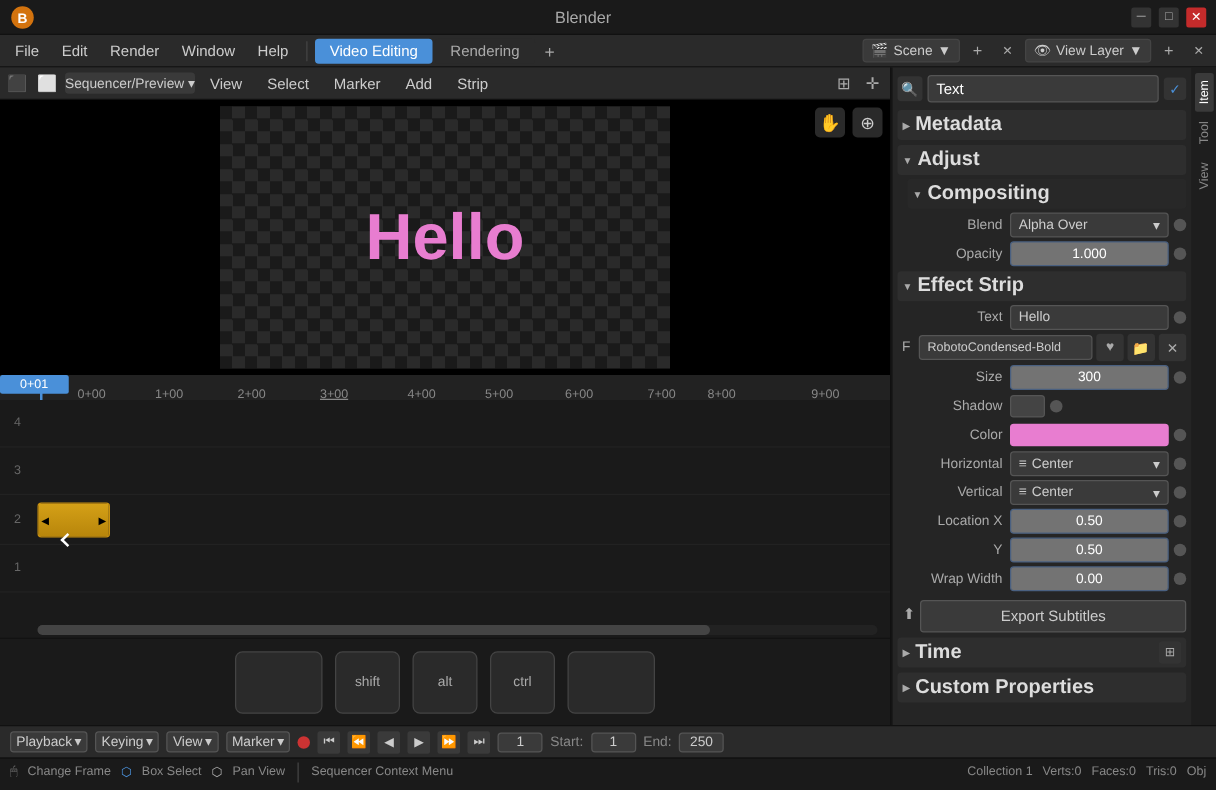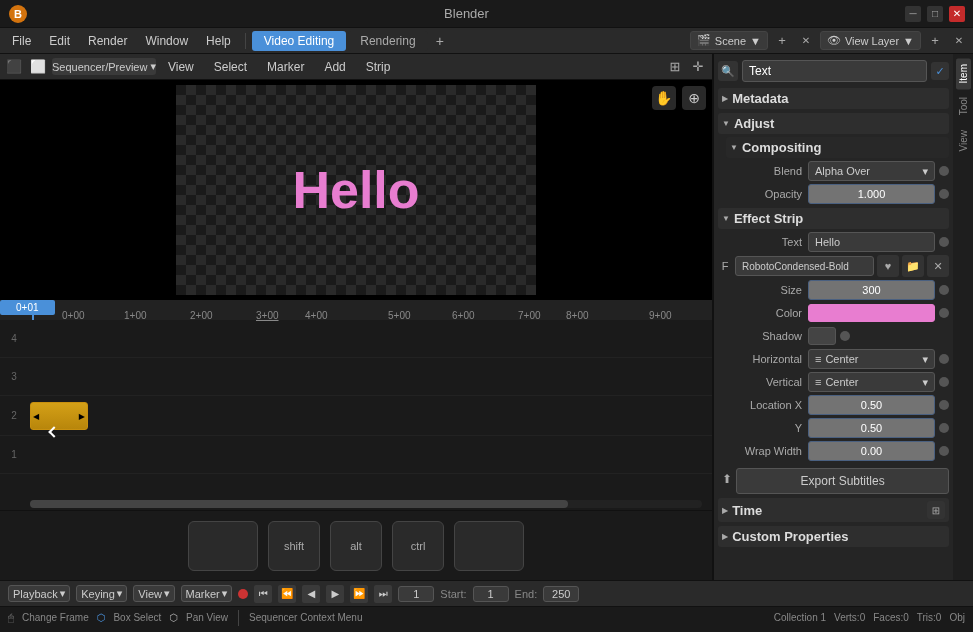--- a/index.html
+++ b/index.html
@@ -337,21 +337,21 @@
       display: flex;
       align-items: center;
       gap: 4px;
       padding: 3px 4px;
       background: #2e2e2e;
       border-radius: 3px;
       cursor: pointer;
       margin-bottom: 3px;
     }
     .section-header .triangle { font-size: 8px; color: #aaa; }
-    .section-header .label { font-size: 13px; font-weight: bold; color: #ddd; }
+    .section-header .label { font-size: 16px; font-weight: bold; color: #ddd; }
 
     
     .name-row {
       display: flex;
       align-items: center;
       gap: 4px;
       margin-bottom: 4px;
       padding: 2px 0;
     }
     .search-icon-box {
@@ -672,21 +672,21 @@
     </div>
 
     <div class="timeline-area">
       <div class="timeline-ruler">
         <div class="current-frame-badge">0+01</div>
         <div style="position:relative;width:100%;display:flex;padding-left:4px;">
           <div class="ruler-marker" style="left:32px;">0+00</div>
           <div class="ruler-marker" style="left:94px;">1+00</div>
           <div class="ruler-marker" style="left:160px;">2+00</div>
           <div class="ruler-marker" style="left:226px;text-decoration:underline;">3+00</div>
-          <div class="ruler-marker" style="left:275px;">4+00</div>
+          <div class="ruler-marker" style="left:296px;">4+00</div>
           <div class="ruler-marker" style="left:358px;">5+00</div>
           <div class="ruler-marker" style="left:422px;">6+00</div>
           <div class="ruler-marker" style="left:488px;">7+00</div>
           <div class="ruler-marker" style="left:536px;">8+00</div>
           <div class="ruler-marker" style="left:619px;">9+00</div>
         </div>
         <div class="playhead-line" style="left:32px;"></div>
       </div>
 
       <div class="timeline-tracks">
@@ -810,28 +810,28 @@
           <div class="font-icon-btn">✕</div>
         </div>
 
         <div class="prop-row">
           <div class="prop-label">Size</div>
           <div class="prop-value blue-num">300</div>
           <div class="prop-dot"></div>
         </div>
 
         <div class="prop-row">
+          <div class="prop-label">Shadow</div>
+          <div class="color-swatch" style="background:#444;"></div>
+          <div class="prop-dot"></div>
+        </div>
+
+        <div class="prop-row">
           <div class="prop-label">Color</div>
           <div class="prop-value pink" style="height:18px;"></div>
-          <div class="prop-dot"></div>
-        </div>
-
-        <div class="prop-row">
-          <div class="prop-label">Shadow</div>
-          <div class="color-swatch" style="background:#444;"></div>
           <div class="prop-dot"></div>
         </div>
 
         <div class="prop-row">
           <div class="prop-label">Horizontal</div>
           <div class="align-dropdown">
             <span>≡</span>
             <span>Center</span>
             <span style="margin-left:auto;">▾</span>
           </div>

